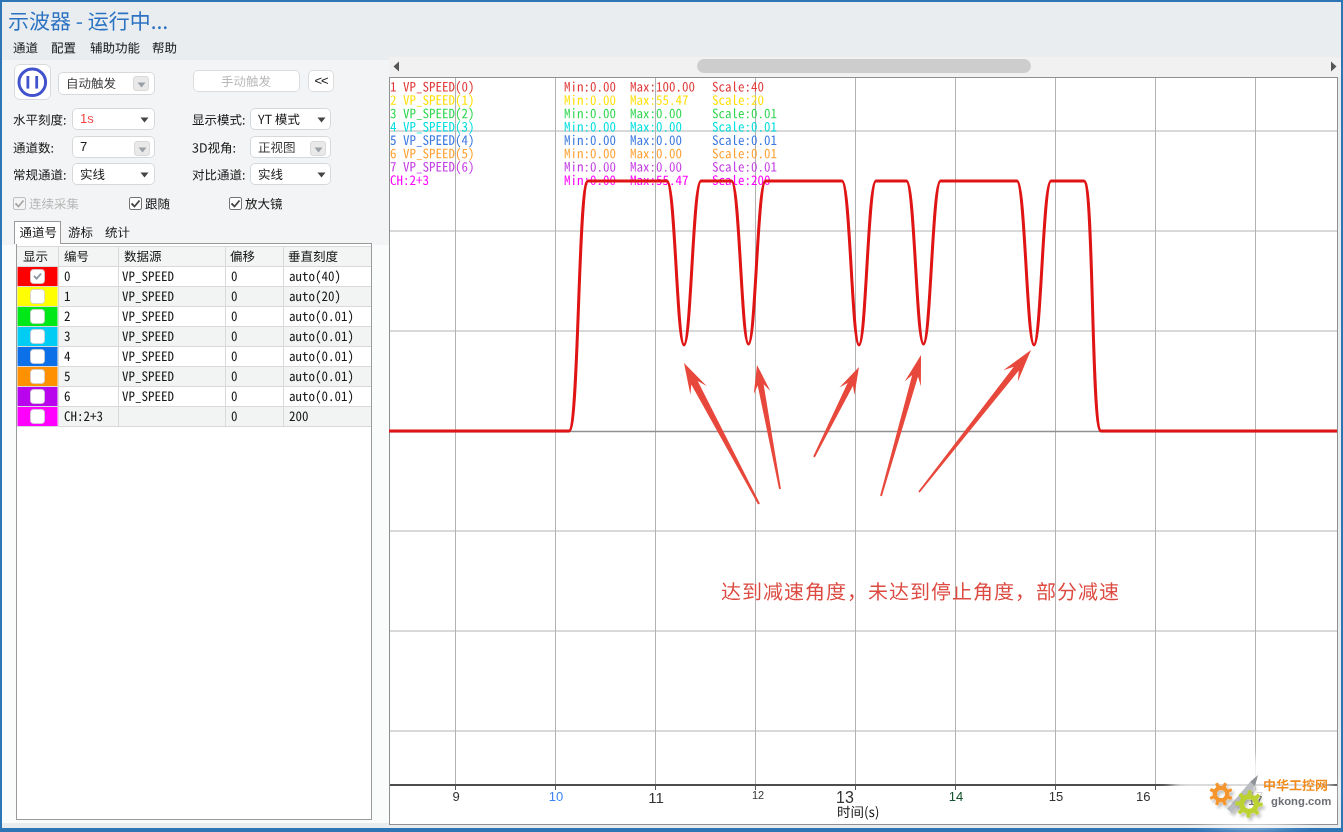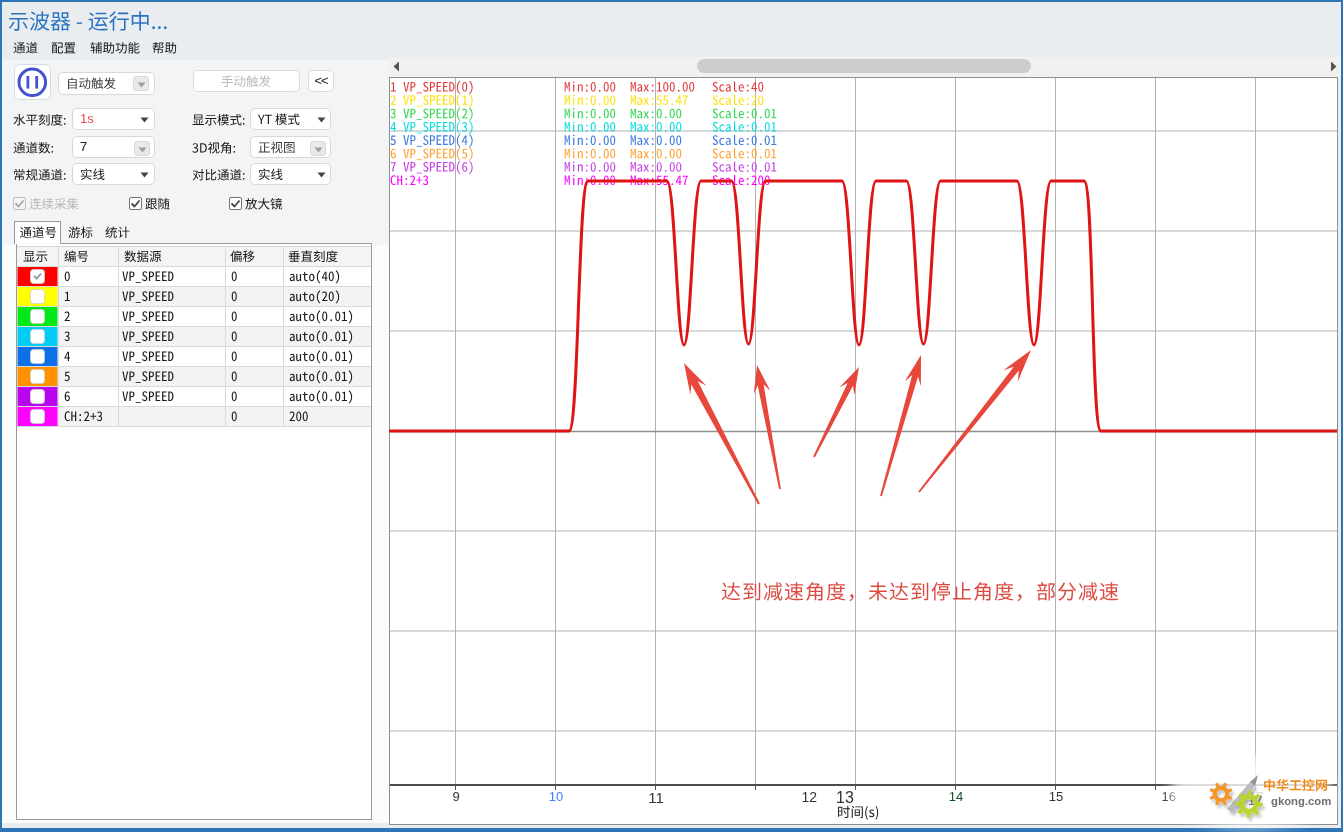--- a/index.html
+++ b/index.html
@@ -40,25 +40,25 @@
     <line x1="755.5" y1="785" x2="755.5" y2="790" stroke="#555" stroke-width="1"></line>
     <line x1="855.5" y1="785" x2="855.5" y2="790" stroke="#555" stroke-width="1"></line>
     <line x1="955.5" y1="785" x2="955.5" y2="790" stroke="#555" stroke-width="1"></line>
     <line x1="1055.5" y1="785" x2="1055.5" y2="790" stroke="#555" stroke-width="1"></line>
     <line x1="1155.5" y1="785" x2="1155.5" y2="790" stroke="#555" stroke-width="1"></line>
     <line x1="1255.5" y1="785" x2="1255.5" y2="790" stroke="#555" stroke-width="1"></line>
   </svg>
 <div class="abs" style="left:436px;top:789px;width:40px;text-align:center;font-size:13px;color:#333">9</div>
 <div class="abs" style="left:536px;top:789px;width:40px;text-align:center;font-size:13px;color:#3b82f6">10</div>
 <div class="abs" style="left:636px;top:789px;width:40px;text-align:center;font-size:15px;color:#333">11</div>
-<div class="abs" style="left:777px;top:789px;width:40px;text-align:right;font-size:14px;color:#333">12</div>
+<div class="abs" style="left:752px;top:789px;width:40px;text-align:left;font-size:11px;color:#333">12</div>
 <div class="abs" style="left:836px;top:789px;width:40px;font-size:16px;color:#333">13</div>
 <div class="abs" style="left:936px;top:789px;width:40px;text-align:center;font-size:13px;color:#14532d">14</div>
 <div class="abs" style="left:1036px;top:789px;width:40px;text-align:center;font-size:13px;color:#333">15</div>
-<div class="abs" style="left:1136px;top:789px;width:40px;text-align:right;font-size:13px;color:#333">16</div>
+<div class="abs" style="left:1136px;top:789px;width:40px;text-align:left;font-size:13px;color:#333">16</div>
 <div class="abs" style="left:1236px;top:789px;width:40px;text-align:center;font-size:13px;color:#333">17</div>
 <div class="abs" style="left:14px;top:64px;width:37px;height:36px;background:#fff;border:1px solid #d8dbdd;border-radius:6px"></div>
 <svg class="abs" style="left:16px;top:66px" width="33" height="33">
     <circle cx="16.3" cy="16.3" r="13.3" fill="none" stroke="#4152cc" stroke-width="3"></circle>
     <line x1="11.9" y1="10" x2="11.9" y2="22.6" stroke="#4152cc" stroke-width="2.8"></line>
     <line x1="20.7" y1="10" x2="20.7" y2="22.6" stroke="#4152cc" stroke-width="2.8"></line>
   </svg>
 <div class="abs" style="left:58px;top:72px;width:97px;height:23px;background:#fff;border:1px solid #d6d9db;border-radius:5px;"></div>
 <div class="abs" style="left:133px;top:76px;width:16px;height:15px;background:#e9e9ea;border:1px solid #d9d9da;border-radius:3px"></div>
 <svg class="abs" style="left:137px;top:82px" width="9" height="6">

